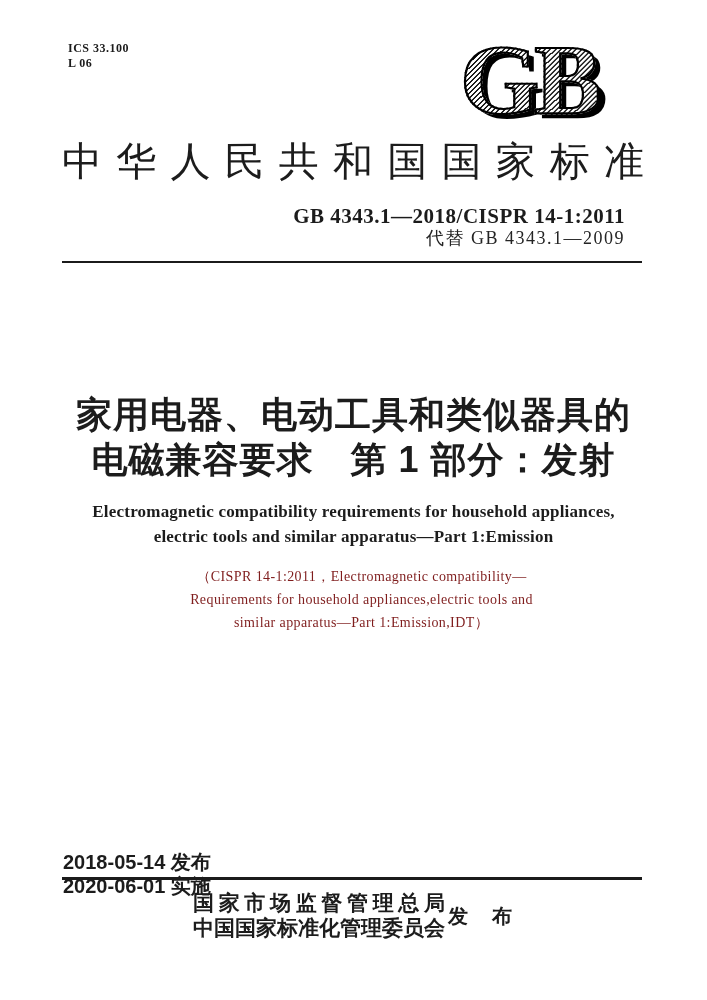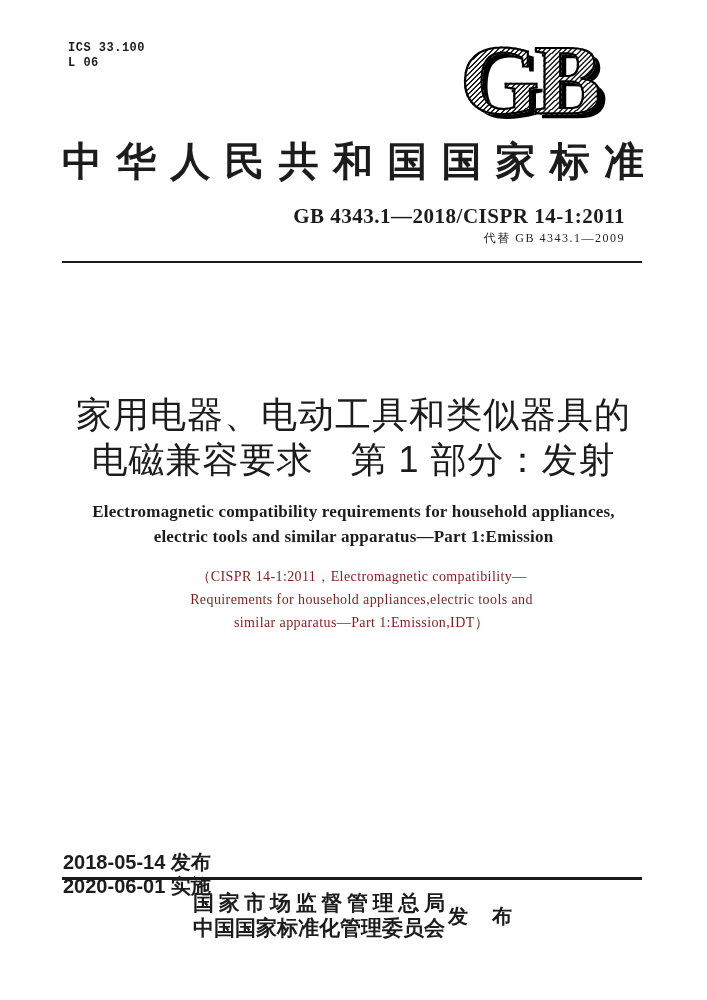--- a/index.html
+++ b/index.html
@@ -8,21 +8,21 @@
     width:707px;height:1000px;
     margin:0 auto;
     background:#ffffff;
     color:#1c1c1c;
     font-family:"Liberation Serif","DejaVu Serif",serif;
     overflow:hidden;
   }
   
   .ics-block{
     position:absolute;left:68px;top:41px;
-    font-family:Liberation Mono, monospace;
+    font-family:Liberation Serif, serif;
     font-weight:bold;font-size:12px;line-height:15px;letter-spacing:0.5px;
   }
   
   .gb-logo{
     position:absolute;left:460px;top:30px;width:170px;height:105px;
   }
   .gb-logo .layer{
     position:absolute;left:0;top:0;
     font-family:"Liberation Serif","DejaVu Serif",serif;
     font-weight:bold;font-size:100px;line-height:100px;letter-spacing:-5px;
@@ -31,43 +31,43 @@
   .gb-logo .shadow{color:#000;left:6px;top:5px;}
   .gb-logo .hatch{
     color:transparent;
     background:repeating-linear-gradient(135deg,#1a1a1a 0px,#1a1a1a 1.4px,#ffffff 1.4px,#ffffff 3.6px);
     -webkit-background-clip:text;background-clip:text;
     -webkit-text-stroke:2.2px #000;
   }
   
   .headline{
     position:absolute;left:62px;top:139px;width:582px;
-    font-weight:bold;font-size:40px;line-height:46px;
+    font-weight:normal;font-size:40px;line-height:46px;
     text-align:justify;text-align-last:justify;
     white-space:nowrap;
   }
   
   .std-no{
     position:absolute;right:66px;top:205px;text-align:right;padding-right:16px;
   }
   .std-no .main{
     font-weight:bold;font-size:21px;line-height:23px;letter-spacing:0.5px;
     font-family:"Liberation Serif","DejaVu Serif",serif;
   }
   .std-no .replaces{
-    font-size:12px;line-height:15px;margin-top:3px;letter-spacing:1.5px;color:#242424;
+    font-size:18px;line-height:15px;margin-top:3px;letter-spacing:1.5px;color:#242424;
   }
   .rule{position:absolute;left:62px;width:580px;background:#1b1b1b;}
   .rule.top{top:261px;height:2px;}
   .rule.bottom{top:877px;height:3px;}
   
   .title-cn{
     position:absolute;left:0;top:392px;width:707px;text-align:center;
     font-family:"Liberation Sans","DejaVu Sans",sans-serif;
-    font-weight:normal;font-size:36px;line-height:45px;letter-spacing:1px;
+    font-weight:bold;font-size:36px;line-height:45px;letter-spacing:1px;
   }
   
   .title-en{
     position:absolute;left:0;top:499px;width:707px;text-align:center;
     font-weight:bold;font-size:17px;line-height:25px;letter-spacing:0.2px;
   }
   
   .adoption{
     position:absolute;left:8px;top:565px;width:707px;text-align:center;
     font-size:14px;line-height:23px;color:#7f1d1d;letter-spacing:0.4px;

